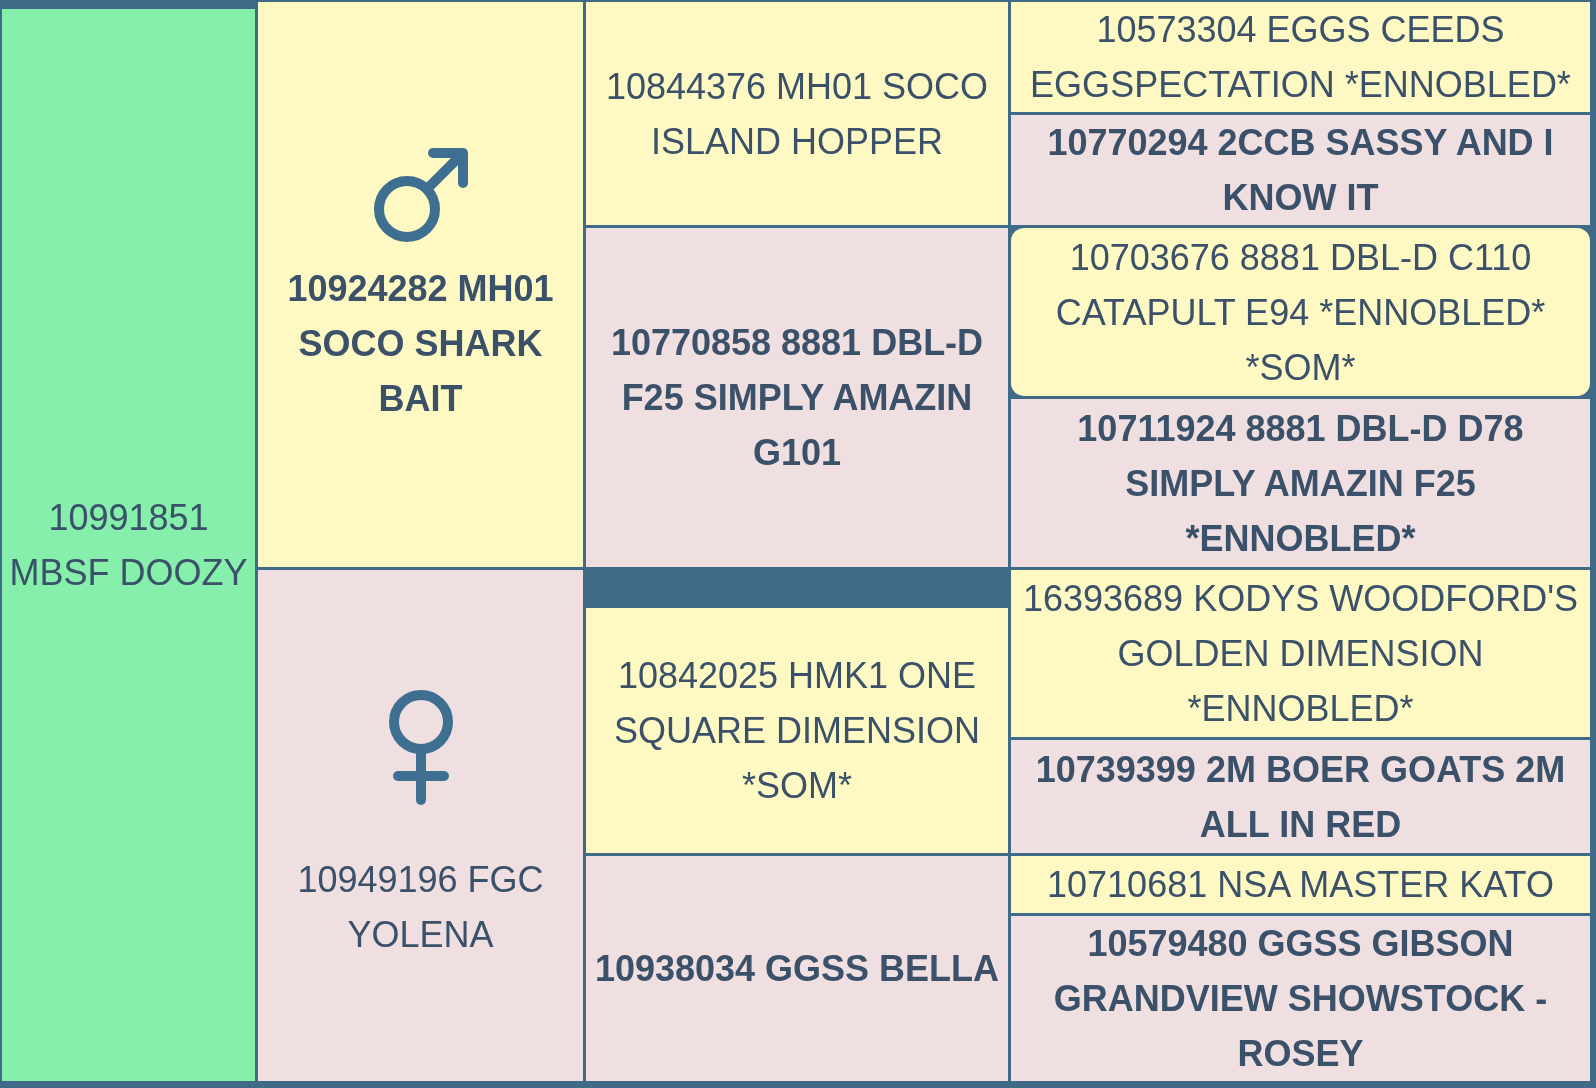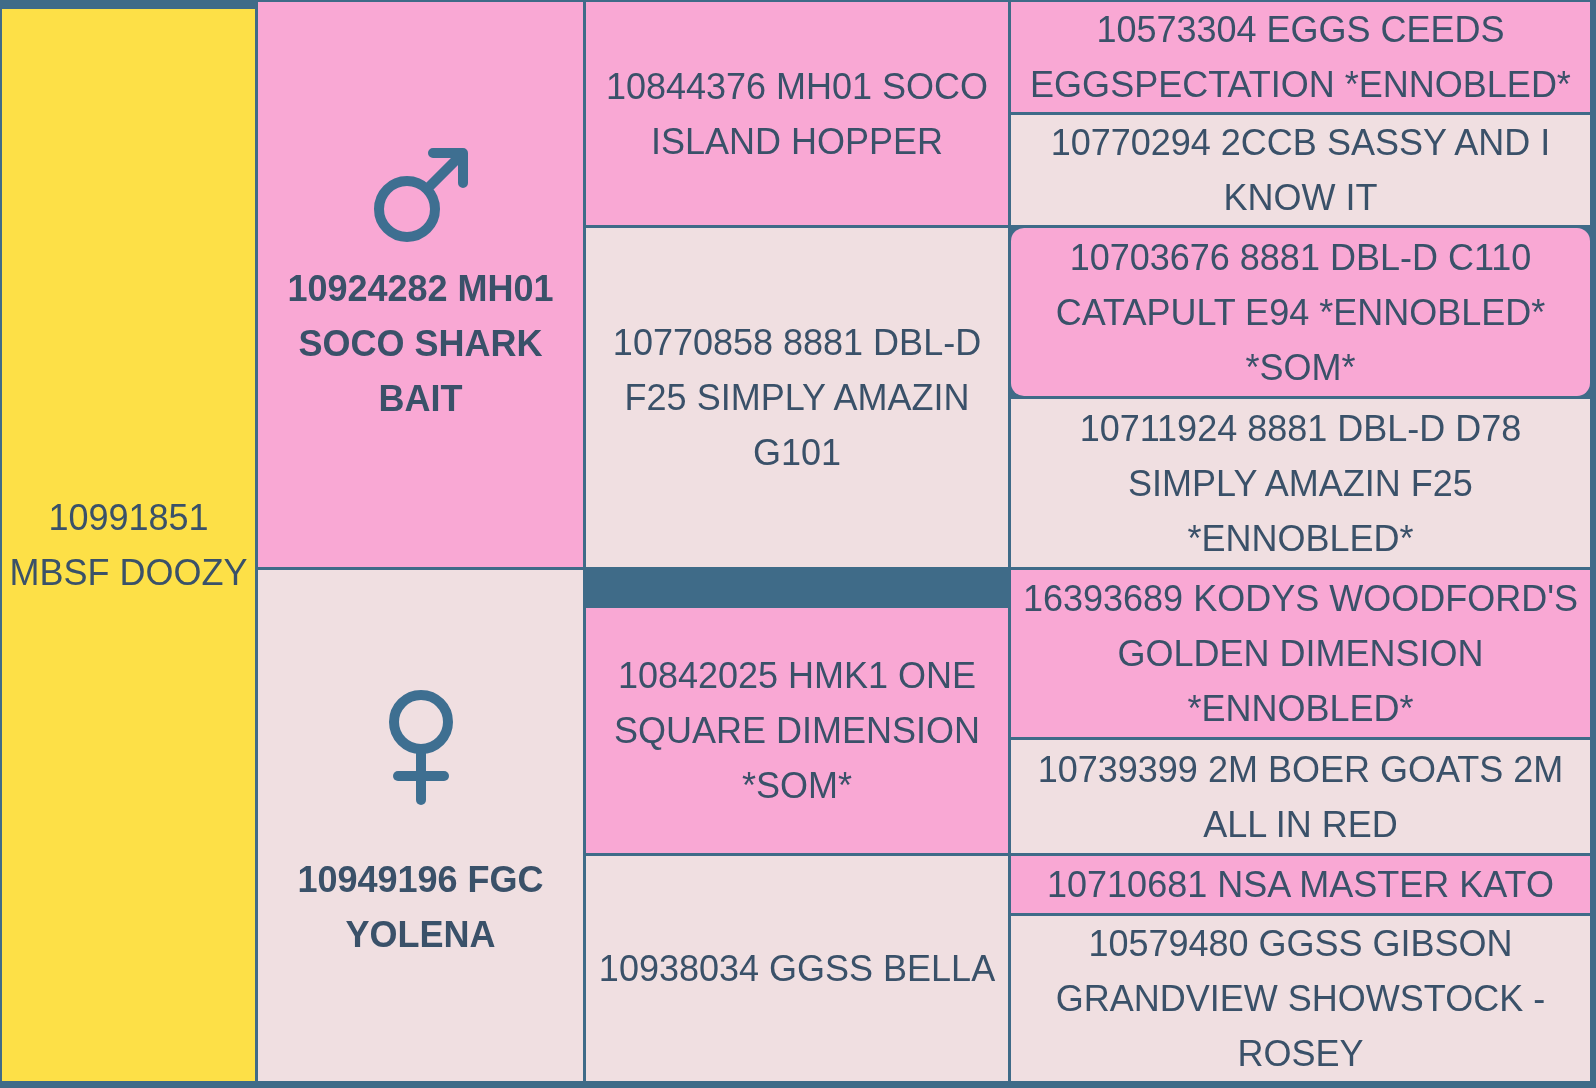--- a/index.html
+++ b/index.html
@@ -22,27 +22,27 @@
   }
   .cell {
     display: flex;
     flex-direction: column;
     align-items: center;
     justify-content: center;
     text-align: center;
     overflow: hidden;
   }
   .cell .label { width: 100%; }
-  .bg-green { background: #fde047; margin-top: 7px; }
-  .bg-blue  { background: #f9a8d4; }
-  .bg-pink  { background: #f0dfe1; }
+  .bg-green { background: #86efac; margin-top: 7px; }
+  .bg-blue  { background: #fef9c3; }
+  .bg-pink  { background: #f0dfe1; font-weight: bold; }
 
   .c1 { grid-column: 1; grid-row: 1 / 9; padding: 0 4px; }
   .c2s { grid-column: 2; grid-row: 1 / 5; padding: 0 4px; font-weight: bold; }
-  .c2d { grid-column: 2; grid-row: 5 / 9; padding: 16px 4px; font-weight: bold; gap: 32px; }
+  .c2d { grid-column: 2; grid-row: 5 / 9; padding: 16px 4px; font-weight: normal; gap: 32px; }
   .c3a { grid-column: 3; grid-row: 1 / 3; padding: 0 2px; }
   .c3b { grid-column: 3; grid-row: 3 / 5; padding: 16px 2px; }
   .c3c { grid-column: 3; grid-row: 5 / 7; padding: 0 2px; margin-top: 38px; }
   .c3d { grid-column: 3; grid-row: 7 / 9; padding: 0 2px; }
   .c4 { grid-column: 4; padding: 0 6px; }
   .r1 { grid-row: 1; } .r2 { grid-row: 2; } .r3 { grid-row: 3; border-radius: 13px; } .r4 { grid-row: 4; }
   .r5 { grid-row: 5; } .r6 { grid-row: 6; } .r7 { grid-row: 7; } .r8 { grid-row: 8; }
 
   .sym { line-height: 0; margin-bottom: 14px; }
   .sym svg { display: block; }

